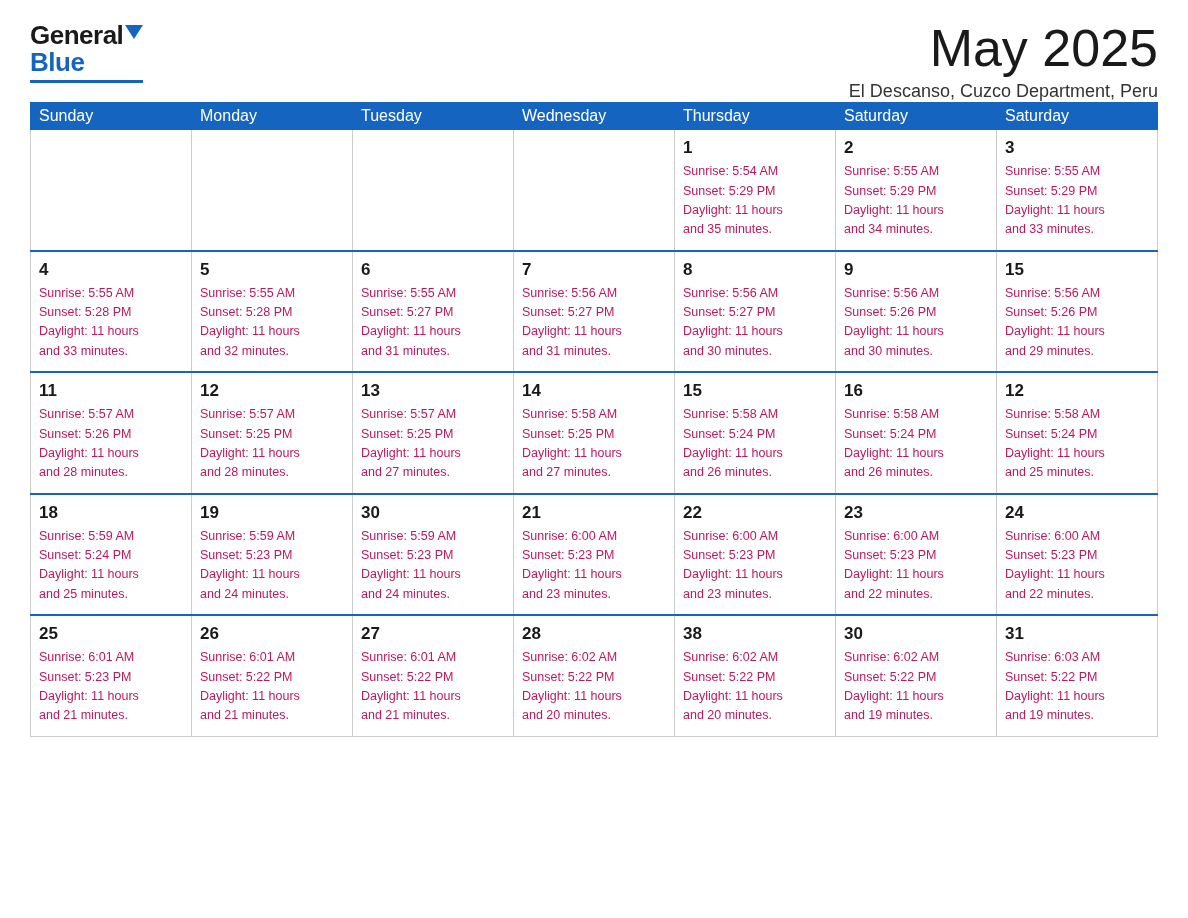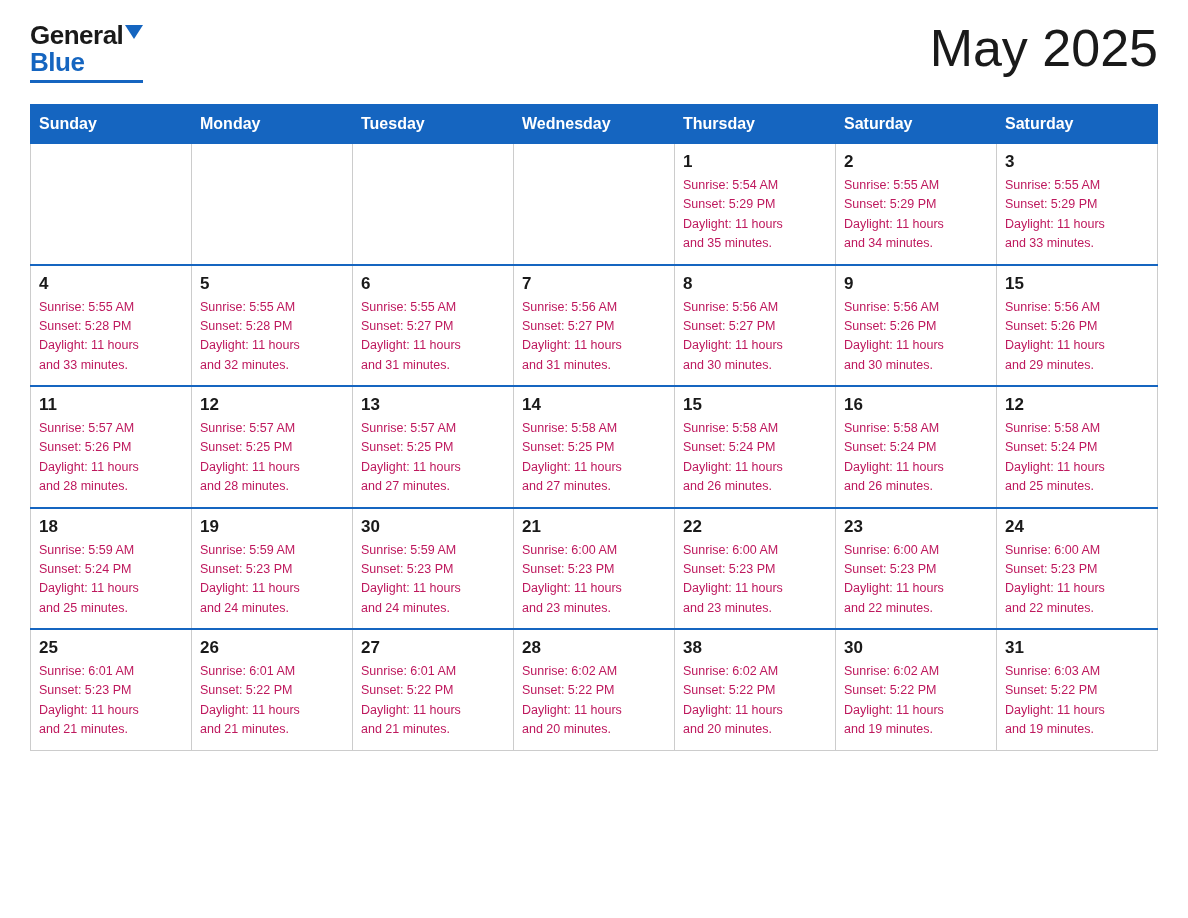--- a/index.html
+++ b/index.html
@@ -8,21 +8,21 @@
       background: #fff;
       color: #222;
       padding: 20px 30px;
       width: 1188px;
       min-height: 918px;
     }
     .header {
       display: flex;
       justify-content: space-between;
       align-items: flex-start;
-      margin-bottom: 21px;
+      margin-bottom: 0;
     }
     .logo {
       display: flex;
       flex-direction: column;
       align-items: flex-start;
     }
     .logo-general {
       font-size: 26px;
       font-weight: bold;
       color: #1a1a1a;
@@ -69,22 +69,22 @@
 
     
     .calendar {
       width: 100%;
       border-collapse: collapse;
     }
     .calendar thead th {
       background: #1565c0;
       color: #fff;
       font-size: 16px;
-      font-weight: bold;
-      padding: 10px 8px;
+      font-weight: normal;
+      padding: 4px 8px;
       text-align: left;
       border: 1px solid #1565c0;
     }
     .calendar tbody td {
       border: 1px solid #ccc;
       vertical-align: top;
       padding: 8px 8px 10px 8px;
       width: 14.28%;
       min-height: 100px;
     }
@@ -120,20 +120,21 @@
       <span class="logo-general">General</span>
       <span class="logo-triangle"></span>
     </div>
     <div style="display:flex; align-items:flex-start; margin-top:-4px;">
       <span class="logo-blue">Blue</span>
     </div>
     <div class="logo-line"></div>
   </div>
   <div class="title-area">
     <div class="month-title">May 2025</div>
+    <div class="location">El Descanso, Cuzco Department, Peru</div>
   </div>
 </div>
 
 <table class="calendar">
   <thead>
     <tr>
     <th>Sunday</th>
         <th>Monday</th>
         <th>Tuesday</th>
         <th>Wednesday</th>

